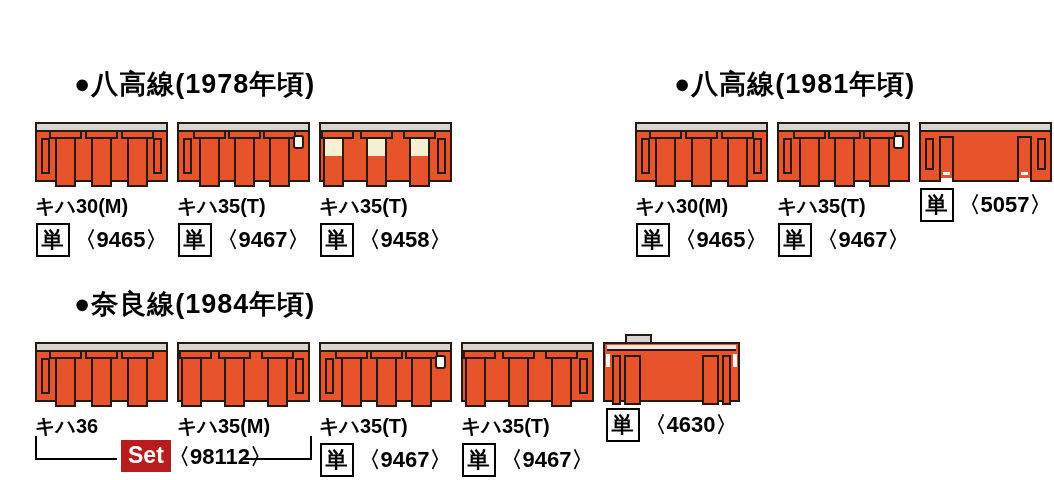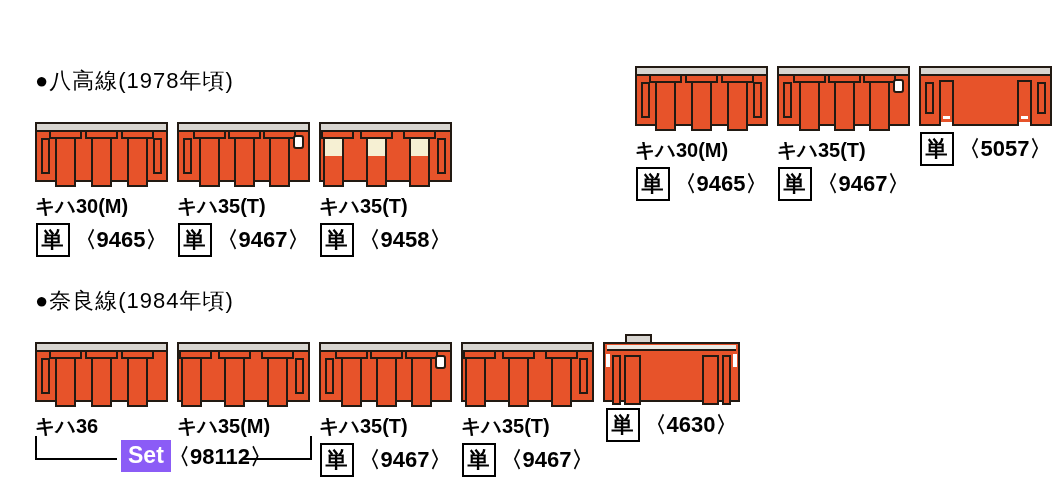--- a/index.html
+++ b/index.html
@@ -7,21 +7,21 @@
     --cream:#F6F0D3;
     --roof:#D8D5D0;
     --line:#221A13;
     --text:#000;
   }
   html,body{margin:0;padding:0;background:#fff;}
   .page{position:relative;width:1054px;height:480px;background:#fff;overflow:hidden;
         font-family:"Liberation Sans","DejaVu Sans",sans-serif;color:var(--text);}
   .page-title{position:absolute;left:8px;top:4px;font-size:25px;font-weight:800;letter-spacing:1px;}
   .section{position:absolute;}
-  .sec-head{font-size:22px;font-weight:400;letter-spacing:1px;height:30px;margin-bottom:26px;white-space:nowrap;}
+  .sec-head{font-size:27px;font-weight:700;letter-spacing:1px;height:30px;margin-bottom:26px;white-space:nowrap;margin-left:39px;}
   .cars-row{display:flex;gap:9px;align-items:flex-start;}
   .col{width:133px;text-align:left;flex:0 0 auto;}
   .col.w40{width:137px;}
   .car-name{margin-top:13px;font-size:20px;font-weight:600;height:22px;line-height:22px;white-space:nowrap;}
   .type-row{display:flex;align-items:center;justify-content:center;gap:5px;margin-top:6px;height:34px;}
   .badge{display:inline-flex;align-items:center;justify-content:center;width:30px;height:30px;
          border:2px solid #000;font-size:22px;font-weight:700;box-sizing:content-box;line-height:1;}
   .pnum{font-size:22px;font-weight:600;white-space:nowrap;}
 
   
@@ -52,21 +52,21 @@
   .vent{position:absolute;top:-10px;left:20px;width:27px;height:10px;background:var(--roof);
         border:2px solid var(--line);box-sizing:border-box;}
   .endslit{position:absolute;top:10px;width:4px;height:13px;background:#fff;}
   .door40{position:absolute;top:11px;bottom:-5px;border:2px solid var(--line);
           background:var(--orange);box-sizing:border-box;}
 
   
   .set-bracket{position:absolute;left:0;top:155px;width:277px;height:36px;}
   .tick{position:absolute;width:2px;height:24px;top:-5px;background:#000;}
   .hline{position:absolute;height:2px;top:17px;background:#000;}
-  .set-badge{position:absolute;left:86px;top:-1px;background:#8b5cf6;color:#fff;
+  .set-badge{position:absolute;left:86px;top:-1px;background:#b91c1c;color:#fff;
              font-size:23px;font-weight:700;padding:2px 7px;line-height:1.2;text-align:center;}
   .set-num{position:absolute;left:133px;top:1px;font-size:22px;font-weight:600;white-space:nowrap;}
 </style>
 </head>
 <body>
 
 <div class="page">
 
 
   <div class="section" style="left:35px;top:66px;">
@@ -123,20 +123,21 @@
         <div class="car-name">キハ35(T)</div>
         <div class="type-row">
           <span class="badge">単</span>
           <span class="pnum">〈9458〉</span>
         </div>
       </div>
     </div>
   </div>
 
   <div class="section" style="left:635px;top:66px;">
+    <div class="sec-head">●八高線(1981年頃)</div>
     <div class="cars-row">
       <div class="col">
         <div class="car">
             <div class="roof"></div>
             <div class="lintel" style="left: 12px; width: 33px;"></div>
             <div class="door" style="left: 18px;"></div>
             <div class="lintel" style="left: 48px; width: 33px;"></div>
             <div class="door" style="left: 54px;"></div>
             <div class="lintel" style="left: 84px; width: 33px;"></div>
             <div class="door" style="left: 90px;"></div>

